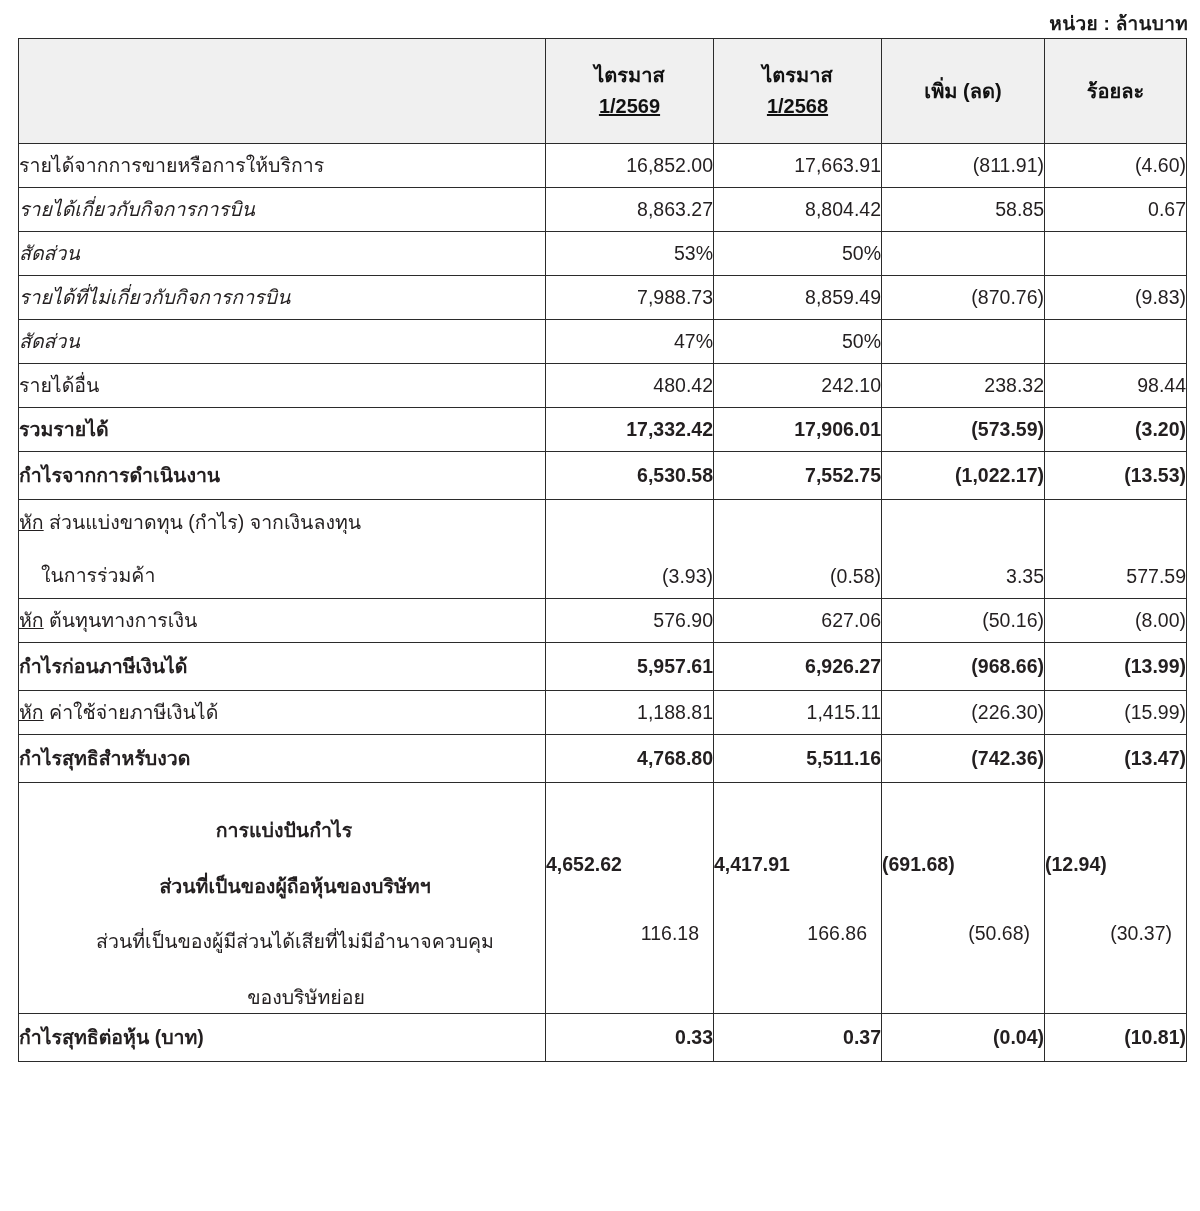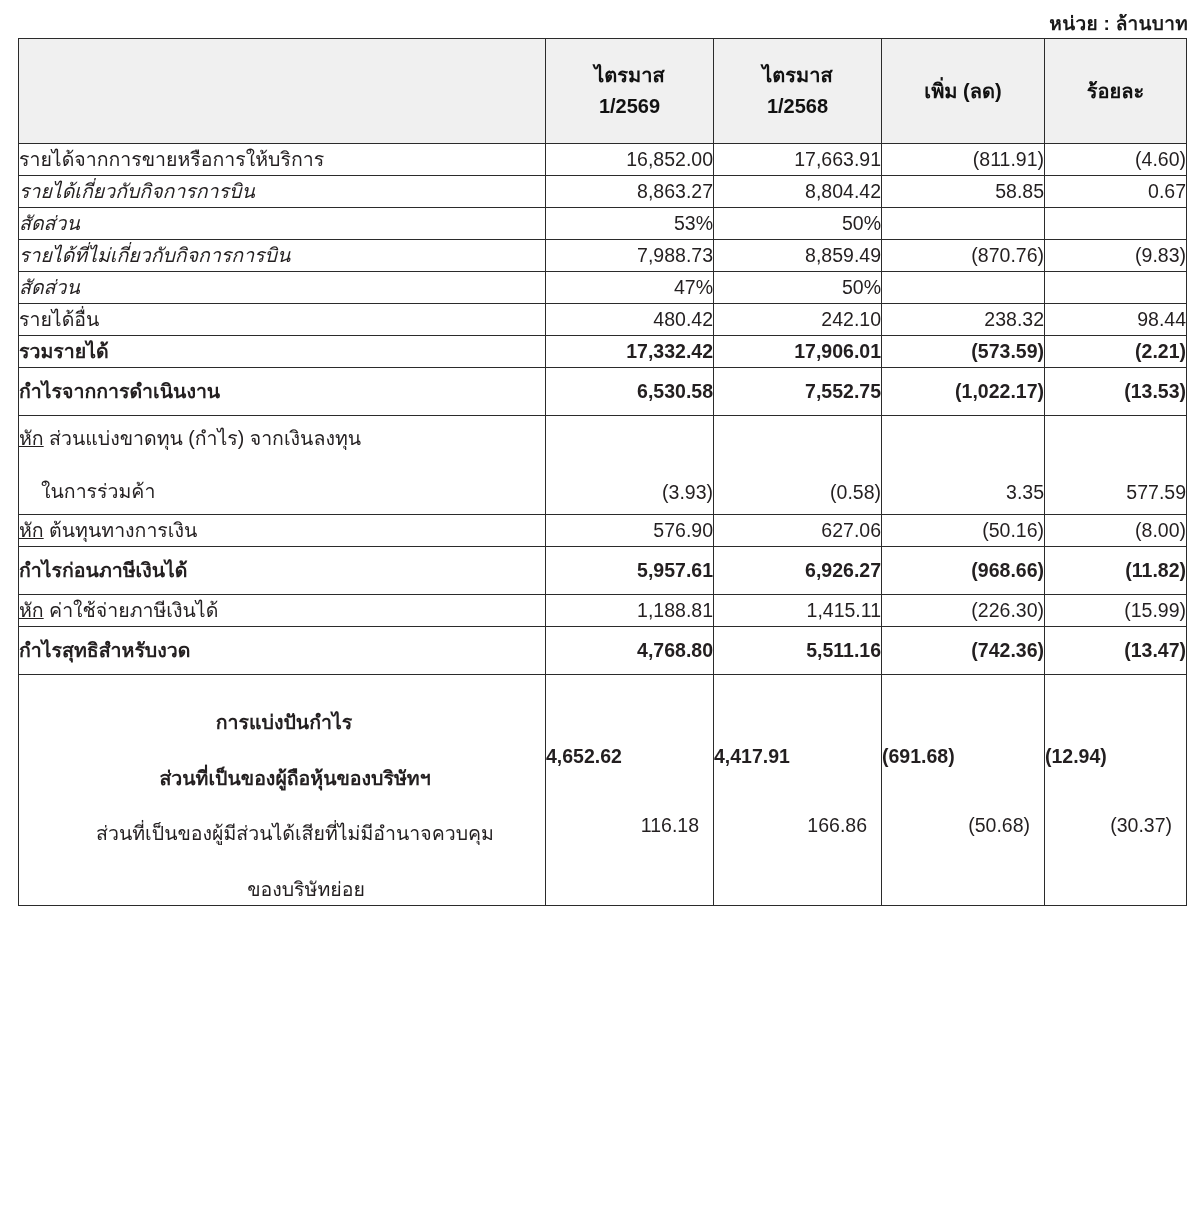--- a/index.html
+++ b/index.html
@@ -53,38 +53,38 @@
     background: #f0f0f0;
     font-weight: bold;
     font-size: 20px;
     text-align: center;
     height: 104px;
     line-height: 1.55;
     color: #111;
   }
   thead th.blank-head { background: #f0f0f0; }
   thead th .hl1 { display: block; }
-  thead th .hl2 { display: block; }
+  thead th .hl2 { display: block; text-decoration: underline; }
 
   td.label {
     text-align: left;
     padding: 6px 8px 6px 12px;
     line-height: 1.5;
     white-space: nowrap;
   }
   td.num {
     text-align: right;
     padding: 6px 14px 6px 6px;
     white-space: nowrap;
   }
   .bold { font-weight: bold; }
   .ital { font-style: italic; }
   .ind1 { padding-left: 34px; }
   .u { text-decoration: underline; }
-  .tall-1 { height: 32px; }
+  .tall-1 { height: 44px; }
   .tall-2 { height: 48px; }
   .row-jv td { height: 88px; }
   .row-jv td.num { vertical-align: bottom; padding-bottom: 10px; }
   .row-alloc td { height: 184px; vertical-align: top; }
   .alloc-block {
     display: block;
     padding: 8px 8px 0 12px;
     line-height: 1.62;
     text-align: center;
   }
@@ -187,21 +187,21 @@
         <td class="num">242.10</td>
         <td class="num">238.32</td>
         <td class="num">98.44</td>
       </tr>
 
       <tr class="tall-1">
         <td class="label bold">รวมรายได้</td>
         <td class="num bold">17,332.42</td>
         <td class="num bold">17,906.01</td>
         <td class="num bold">(573.59)</td>
-        <td class="num bold">(2.21)</td>
+        <td class="num bold">(3.20)</td>
       </tr>
 
 
       <tr class="tall-2">
         <td class="label bold">กำไรจากการดำเนินงาน</td>
         <td class="num bold">6,530.58</td>
         <td class="num bold">7,552.75</td>
         <td class="num bold">(1,022.17)</td>
         <td class="num bold">(13.53)</td>
       </tr>
@@ -224,21 +224,21 @@
         <td class="num">627.06</td>
         <td class="num">(50.16)</td>
         <td class="num">(8.00)</td>
       </tr>
 
       <tr class="tall-2">
         <td class="label bold">กำไรก่อนภาษีเงินได้</td>
         <td class="num bold">5,957.61</td>
         <td class="num bold">6,926.27</td>
         <td class="num bold">(968.66)</td>
-        <td class="num bold">(11.82)</td>
+        <td class="num bold">(13.99)</td>
       </tr>
 
       <tr class="tall-1">
         <td class="label"><span class="u">หัก</span> <span>ค่าใช้จ่ายภาษีเงินได้</span></td>
         <td class="num">1,188.81</td>
         <td class="num">1,415.11</td>
         <td class="num">(226.30)</td>
         <td class="num">(15.99)</td>
       </tr>
 
@@ -278,16 +278,23 @@
           </span>
         </td>
         <td class="num vtop">
           <span class="alloc-nums">
             <span class="alloc-n1">(12.94)</span>
             <span class="alloc-n2">(30.37)</span>
           </span>
         </td>
       </tr>
 
+      <tr class="tall-2">
+        <td class="label bold">กำไรสุทธิต่อหุ้น (บาท)</td>
+        <td class="num bold">0.33</td>
+        <td class="num bold">0.37</td>
+        <td class="num bold">(0.04)</td>
+        <td class="num bold">(10.81)</td>
+      </tr>
 
     </tbody>
   </table>
 </div>
 
 </body></html>

